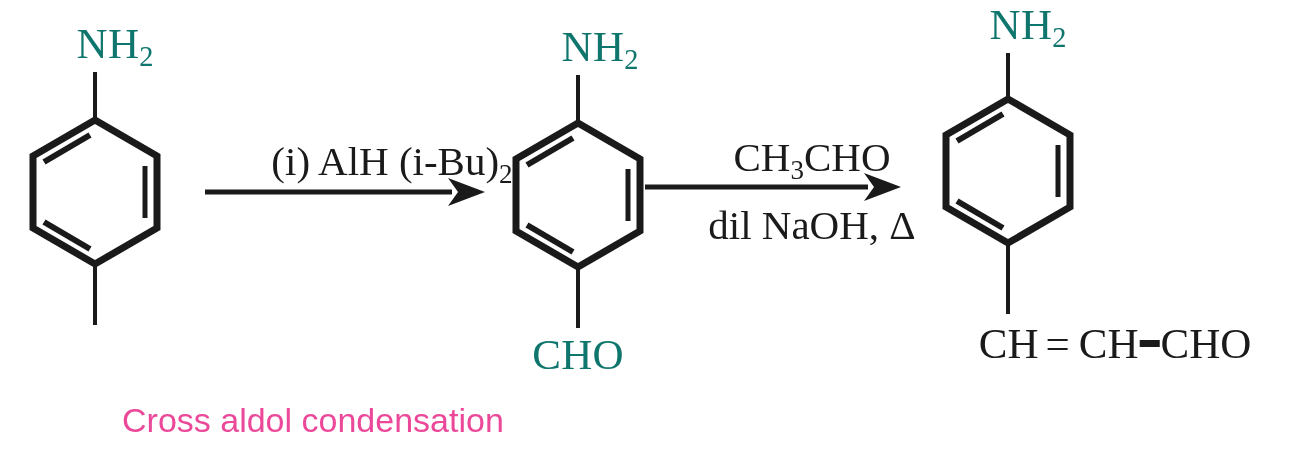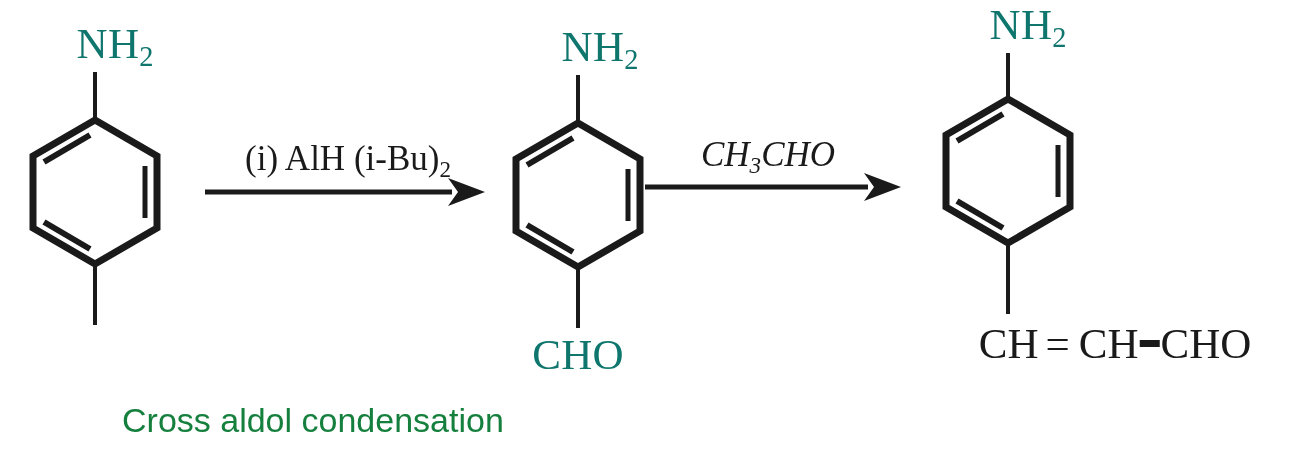--- a/index.html
+++ b/index.html
@@ -52,25 +52,26 @@
   }
   .arrow-svg {
     position: absolute;
     left: 0;
     top: 0;
     overflow: visible;
   }
   .reagent {
     position: absolute;
     font-family: "Liberation Serif", "DejaVu Serif", serif;
-    font-size: 35px;
+    font-size: 41px;
     line-height: 1;
     color: #1a1a1a;
     white-space: nowrap;
     transform: translateX(-50%);
+    margin-left: 44px;
   }
   .reagent sub {
     font-size: 0.66em;
     vertical-align: -0.3em;
   }
   
   .chain {
     position: absolute;
     font-family: "Liberation Serif", "DejaVu Serif", serif;
     font-size: 43px;
@@ -91,21 +92,21 @@
     background: #1a1a1a;
     margin: 0 1px;
     vertical-align: 0.06em;
   }
   
   .caption {
     position: absolute;
     font-family: "Liberation Sans", "DejaVu Sans", sans-serif;
     font-size: 34px;
     line-height: 1;
-    color: #15803d;
+    color: #ec4899;
     white-space: nowrap;
   }
 </style>
 </head>
 <body>
 
 <div id="scheme">
 
   <div class="molecule" style="left:0px; top:0px; width:220px; height:400px;">
 
@@ -156,29 +157,30 @@
       <line x1="37" y1="225" x2="83" y2="252" stroke="#1a1a1a" stroke-width="6"></line>
       <line x1="138" y1="169" x2="138" y2="221" stroke="#1a1a1a" stroke-width="5"></line>
       <line x1="88" y1="267" x2="88" y2="328" stroke="#1a1a1a" stroke-width="4"></line>
     </svg>
 
     <span class="label label-center" style="left:88px; top:333px;">CHO</span>
   </div>
 
   <div class="arrow-block" style="left:640px; top:0px; width:270px; height:400px;">
 
-    <span class="reagent" style="left:128px; top:137px;font-style:italic;">
+    <span class="reagent" style="left:128px; top:137px;">
       <span>CH</span><sub>3</sub><span>CHO</span>
     </span>
 
     <svg class="arrow-svg" width="270" height="400" viewBox="0 0 270 400">
       <line x1="5" y1="187" x2="228" y2="187" stroke="#1a1a1a" stroke-width="5"></line>
       <polygon points="224,173 261,187 224,201 234,187" fill="#1a1a1a"></polygon>
     </svg>
 
+    <span class="reagent" style="left:128px; top:205px;">dil NaOH, Δ</span>
   </div>
 
   <div class="molecule" style="left:905px; top:0px; width:340px; height:400px;">
 
     <span class="label label-center" style="left:123px; top:3px;">
       <span>NH</span><sub>2</sub>
     </span>
 
     <svg class="ring-svg" width="340" height="400" viewBox="0 0 340 400">
       <line x1="103" y1="53" x2="103" y2="99" stroke="#1a1a1a" stroke-width="4"></line>

